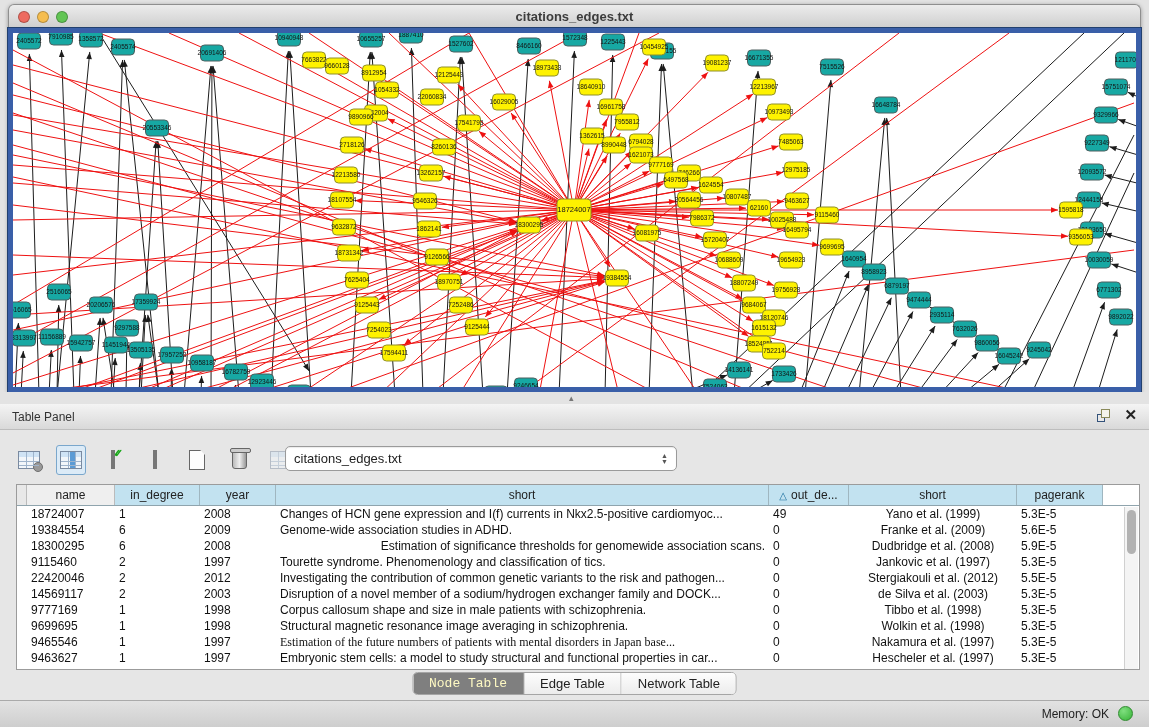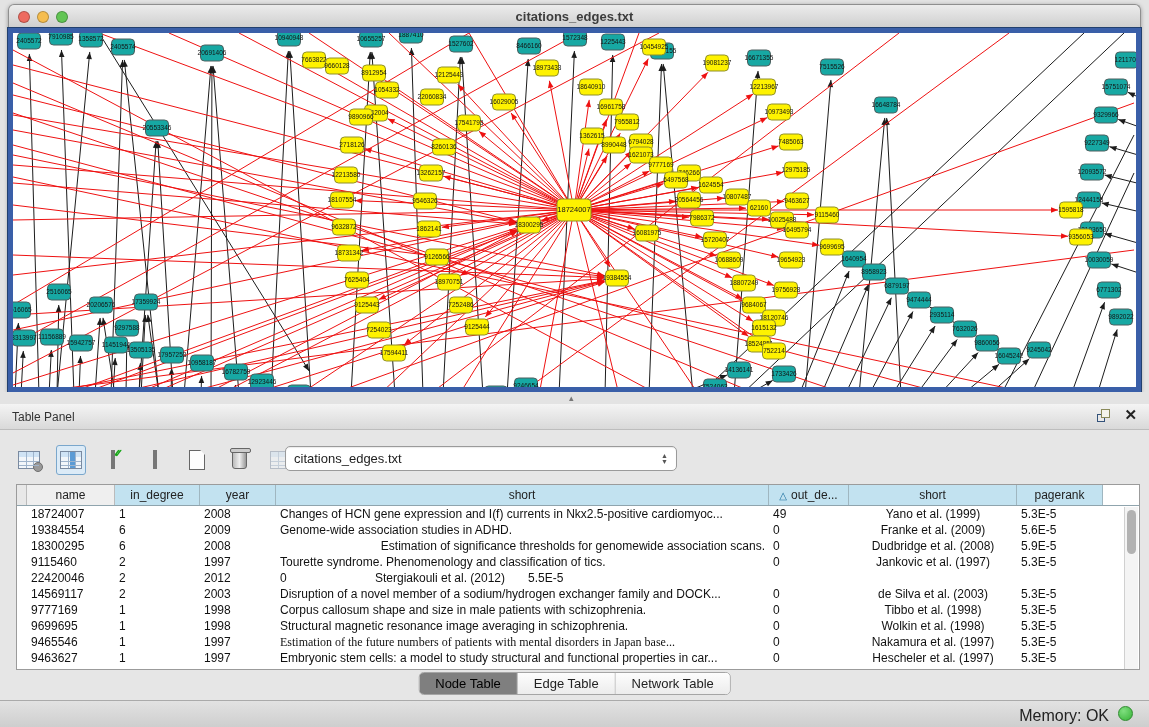--- a/index.html
+++ b/index.html
@@ -58,26 +58,26 @@
   .td { overflow:hidden; white-space:nowrap; padding:0 4px; }
   .vscroll { position:absolute; right:1px; top:22px; width:14px; height:162px; background:#f4f4f4;
     border-left:1px solid #d0d0d0; }
   .vthumb { position:absolute; left:2px; top:3px; width:9px; height:44px; background:#b2b2b2; border-radius:5px; }
 
   .tabs { position:absolute; left:50%; transform:translateX(-50%); top:268px; display:flex;
     height:23px; border:1px solid #a5a5a5; border-radius:5px; overflow:hidden; background:#fff; }
   .tab { padding:0 16px; font-size:13px; display:flex; align-items:center; color:#222;
     background:linear-gradient(#fdfdfd,#ececec); border-right:1px solid #b5b5b5; }
   .tab:last-child { border-right:none; }
-  .tab.sel { background:#7f7f7f; color:#000000; }
+  .tab.sel { background:#7f7f7f; color:#fef9c3;font-family:Liberation Mono, monospace; }
 
   
   .statusbar { position:absolute; left:0; top:700px; width:1149px; height:27px;
     background:linear-gradient(#e2e2e2,#cecece); border-top:1px solid #aaa; }
-  .mem { position:absolute; right:40px; top:6px; font-size:16px; color:#222; }
+  .mem { position:absolute; right:40px; top:6px; font-size:12px; color:#222; }
   .memdot { position:absolute; right:16px; top:5px; width:15px; height:15px; border-radius:50%;
     background:radial-gradient(circle at 35% 30%, #7fdf7f, #37b337); border:1px solid #2e8b2e; }
 
   
   .ico-table { width:22px; height:18px; border:1px solid #7a8aa0; background:
     linear-gradient(#cfe3f5,#cfe3f5) 0 0/22px 5px no-repeat, #f2f6fa; position:relative; }
   .ico-grid::before, .ico-grid::after { content:""; position:absolute; background:#9fb4cc; }
   .ico-grid::before { left:7px; top:0; width:1px; height:100%; box-shadow:7px 0 #9fb4cc; }
   .ico-grid::after { top:9px; left:0; height:1px; width:100%; box-shadow:0 4px #9fb4cc; }
   .gear { position:absolute; right:-4px; bottom:-4px; width:10px; height:10px; border-radius:50%;
@@ -805,20 +805,21 @@
           <div class="td" style="width: 493px; text-align: left;">Tourette syndrome. Phenomenology and classification of tics.</div>
           <div class="td" style="width: 80px; text-align: left;">0</div>
           <div class="td" style="width: 168px; text-align: center;">Jankovic et al. (1997)</div>
           <div class="td" style="width: 86px; text-align: left;">5.3E-5</div>
         </div>
         <div class="trow">
           <div class="td" style="width: 10px; padding: 0px;"></div>
           <div class="td" style="width: 88px; text-align: left;">22420046</div>
           <div class="td" style="width: 85px; text-align: left;">2</div>
           <div class="td" style="width: 76px; text-align: left;">2012</div>
+          <div class="td" style="width: 493px; text-align: left;">Investigating the contribution of common genetic variants to the risk and pathogen...</div>
           <div class="td" style="width: 80px; text-align: left;">0</div>
           <div class="td" style="width: 168px; text-align: center;">Stergiakouli et al. (2012)</div>
           <div class="td" style="width: 86px; text-align: left;">5.5E-5</div>
         </div>
         <div class="trow">
           <div class="td" style="width: 10px; padding: 0px;"></div>
           <div class="td" style="width: 88px; text-align: left;">14569117</div>
           <div class="td" style="width: 85px; text-align: left;">2</div>
           <div class="td" style="width: 76px; text-align: left;">2003</div>
           <div class="td" style="width: 493px; text-align: left;">Disruption of a novel member of a sodium/hydrogen exchanger family and DOCK...</div>

